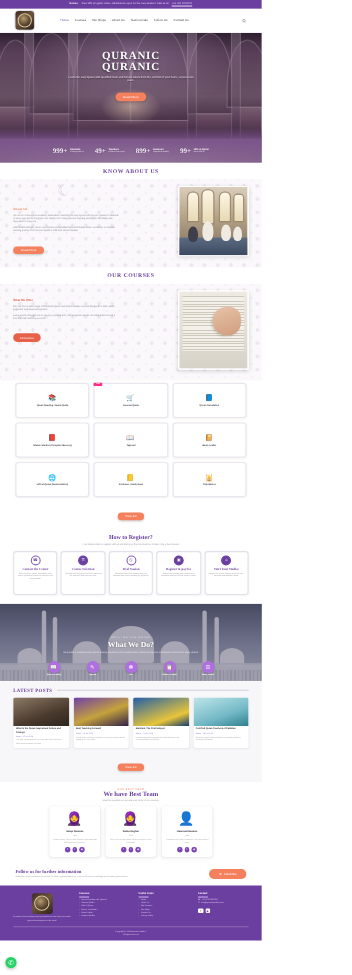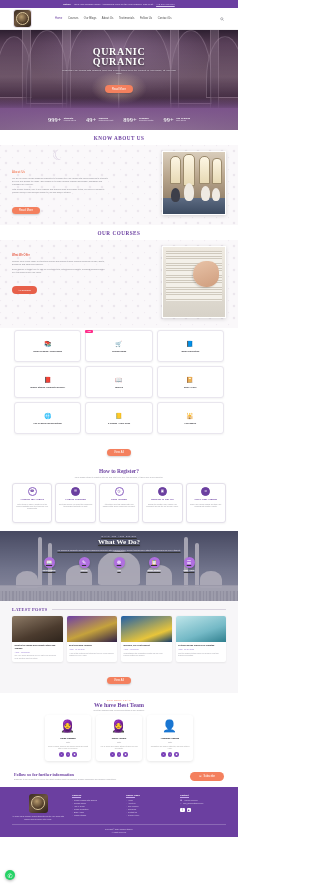--- a/index.html
+++ b/index.html
@@ -36,21 +36,21 @@
     background:radial-gradient(circle at 40% 35%,#b79a6d,#4a3726 70%);
     border:.6px solid #d8c49a;}
   .nav{display:flex;align-items:center;gap:5.5px;margin-left:24px;}
   .nav a{font-size:2.7px;color:#4a4a4a;text-decoration:none;letter-spacing:.06px;white-space:nowrap;}
   .nav a.active{color:#6b3fa0;}
   .hdr-search{margin-left:auto;display:flex;align-items:center;}
   .hdr-search svg{width:4px;height:4px;}
 
   
   .hero{
-    position:relative;height:78px;overflow:hidden;
+    position:relative;height:96px;overflow:hidden;
     background:
       radial-gradient(ellipse at 50% 30%, rgba(180,150,190,.55), rgba(60,35,70,.0) 55%),
       linear-gradient(180deg,#2d1f30 0%,#533b52 18%,#6d5468 38%,#8a6f80 60%,#5e4158 85%,#3b2740 100%);
   }
   .hero .arches{position:absolute;inset:0;opacity:.75;}
   .hero .arch{
     position:absolute;border-radius:50% 50% 0 0/ 70% 70% 0 0;
     border:1px solid rgba(226,205,222,.30);
     background:linear-gradient(180deg,rgba(120,90,120,.35),rgba(40,25,45,.55));
   }
@@ -182,21 +182,21 @@
     background:linear-gradient(180deg,#5d6275 0%,#818aa0 35%,#9ba3b6 60%,#6f7689 100%);
   }
   .wwd-sky{position:absolute;inset:0;background:linear-gradient(180deg,#4e566b,#8d96ab 55%,#b9bfcd);}
   .wwd-dome{position:absolute;background:#e8e9ee;border-radius:50% 50% 8% 8%;opacity:.92;}
   .wwd-min{position:absolute;width:4px;background:#e8e9ee;border-radius:2px 2px 0 0;opacity:.92;}
   .wwd-base{position:absolute;left:0;right:0;bottom:0;height:16px;background:#dcdee5;opacity:.9;
     box-shadow:inset 0 1px 0 #c9ccd6;}
   .wwd-arcs{position:absolute;left:0;right:0;bottom:0;height:10px;
     background:repeating-linear-gradient(90deg,#cfd2da 0 2px,#b9bcc6 2px 3.4px);opacity:.85;}
   .wwd-veil{position:absolute;inset:0;background:rgba(60,50,80,.34);}
-  .wwd-in{position:relative;z-index:3;text-align:center;padding-top:4px;text-decoration:underline;}
+  .wwd-in{position:relative;z-index:3;text-align:center;padding-top:30px;}
   .wwd-kicker{font-size:2.1px;color:#e6def0;letter-spacing:.8px;margin-bottom:1.5px;}
   .wwd-title{font-family:"Liberation Serif",serif;font-size:7px;color:#fff;font-weight:bold;
     text-shadow:0 .6px 2px rgba(0,0,0,.4);}
   .wwd-sub{font-size:2px;color:#e9e2f1;width:140px;margin:2.5px auto 0;line-height:2.7px;}
   .wwd-items{display:flex;justify-content:center;gap:9px;margin-top:5px;}
   .wwd-item{width:26px;text-align:center;}
   .wwd-ic{width:11px;height:11px;border-radius:50%;background:#b06fe0;color:#fff;
     display:flex;align-items:center;justify-content:center;font-size:5px;margin:0 auto 1.5px;
     box-shadow:0 1px 2px rgba(0,0,0,.22);cursor:pointer;}
   .wwd-item .t{font-size:1.8px;color:#fff;font-weight:bold;line-height:2.3px;}

